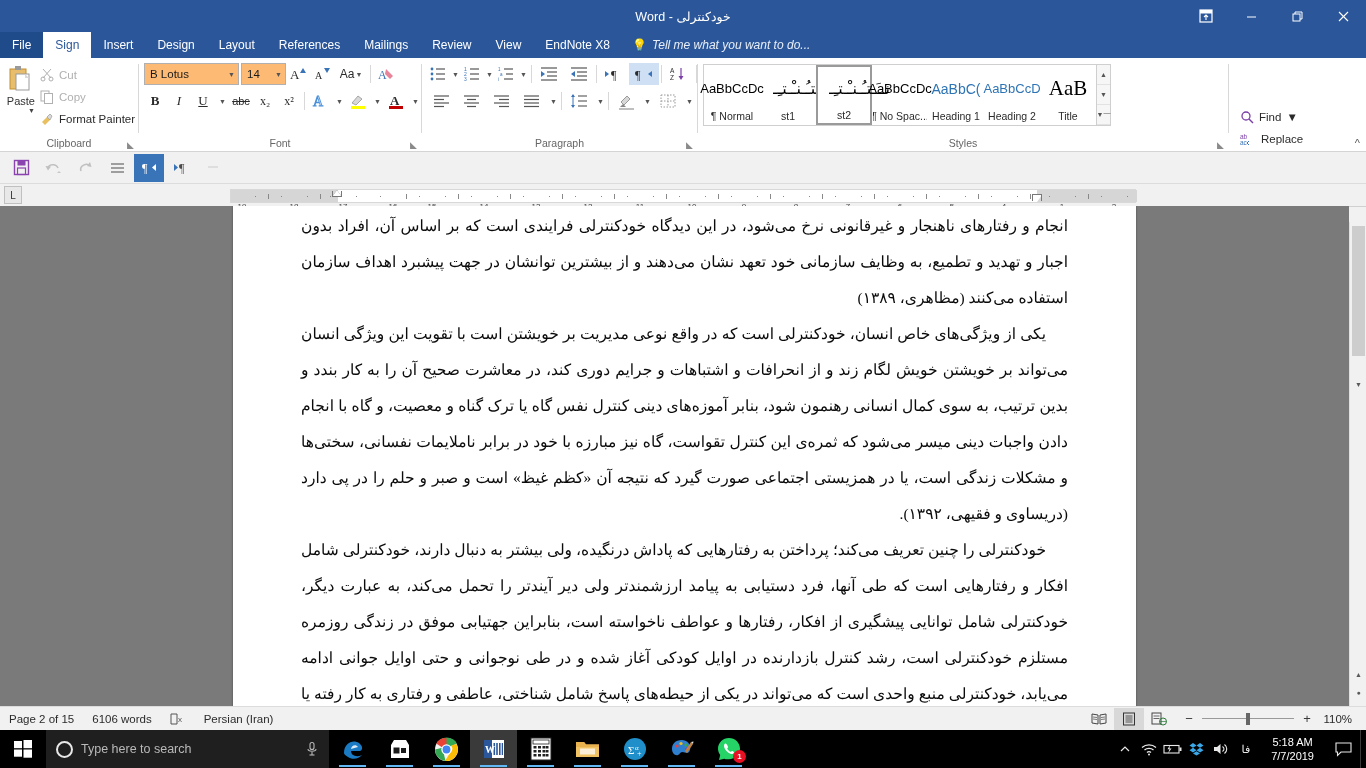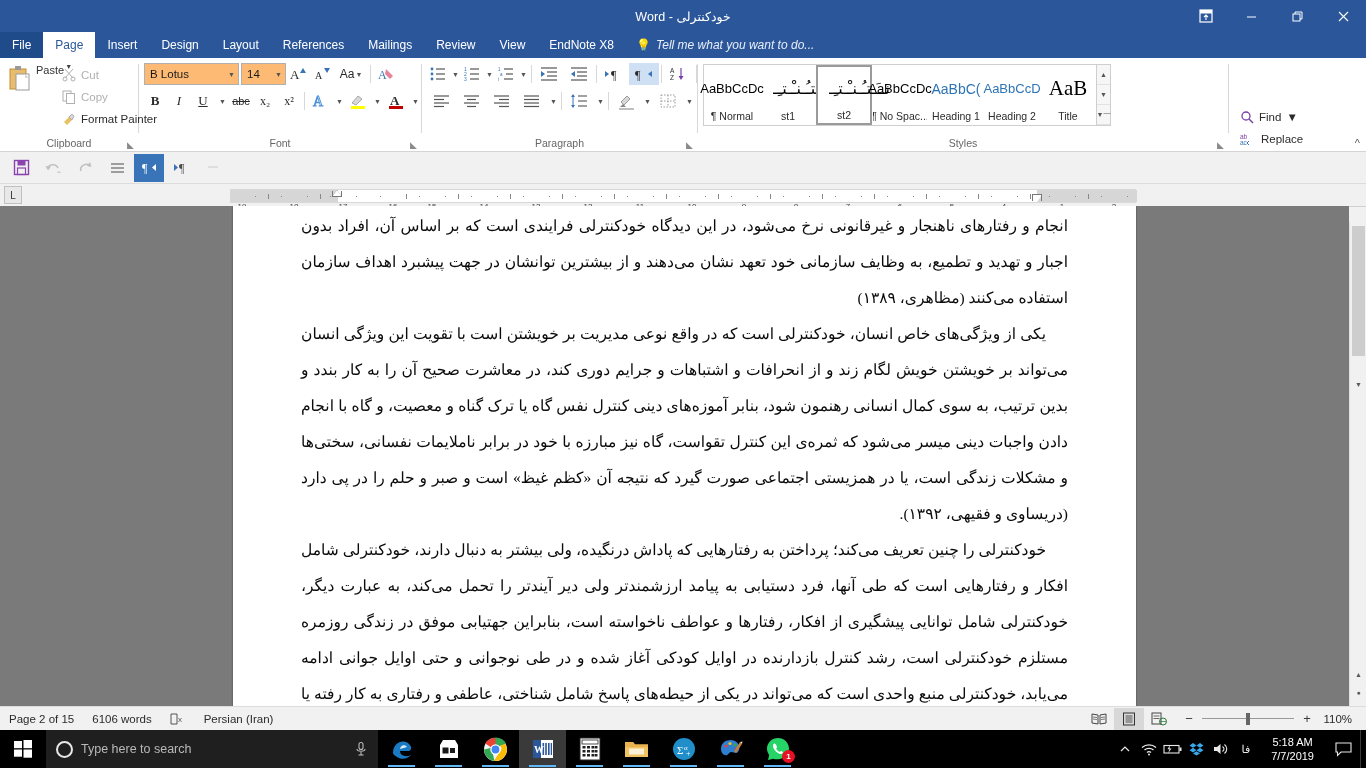--- a/index.html
+++ b/index.html
@@ -80,21 +80,21 @@
   }
   .rgroup-sep {
     width: 1px; background: #d8d8d8; margin: 6px 0 18px 0;
   }
   .dialog-launcher {
     position: absolute; right: 4px; bottom: 1px; font-size: 9px; color: #8a8a8a;
   }
 
   
   .paste-btn {
-    width: 52px; display: flex; flex-direction: row; align-items: flex-start;
+    width: 52px; display: flex; flex-direction: column; align-items: flex-end;
     padding-top: 2px; gap: 1px;
   }
   .paste-icon { width: 30px; height: 30px; position: relative; }
   .paste-label { font-size: 11px; color: #333; }
   .paste-caret { font-size: 7px; color: #444; line-height: 6px; }
   .clip-cmds { display: flex; flex-direction: column; padding-top: 2px; }
   .clip-cmd {
     display: flex; align-items: center; gap: 5px; height: 22px; padding: 0 5px;
     font-size: 11.5px; color: #b0b0b0; white-space: nowrap;
   }
@@ -273,21 +273,21 @@
 
   
   .taskbar {
     position: absolute; top: 730px; left: 0; width: 1366px; height: 38px;
     background: #000000; display: flex; align-items: center;
   }
   .start-btn {
     width: 46px; height: 38px; display: flex; align-items: center; justify-content: center;
   }
   .search-box {
-    width: 332px; height: 38px; background: #1f1f1f;
+    width: 283px; height: 38px; background: #1f1f1f;
     display: flex; align-items: center; gap: 8px; padding: 0 10px;
   }
   .search-text { color: #b9b9b9; font-size: 12.5px; flex: 1; }
   .cortana-ring {
     width: 17px; height: 17px; border: 2px solid #e8e8e8; border-radius: 50%;
   }
   .tb-apps { display: flex; align-items: center; height: 38px; }
   .tb-app {
     width: 47px; height: 38px; position: relative;
     display: flex; align-items: center; justify-content: center;
@@ -354,21 +354,21 @@
         <svg width="11" height="11" viewBox="0 0 11 11">
             <line x1="1" y1="1" x2="10" y2="10" stroke="#fff" stroke-width="1.1"></line>
             <line x1="10" y1="1" x2="1" y2="10" stroke="#fff" stroke-width="1.1"></line>
           </svg>
       </div>
     </div>
   </div>
 
   <div class="tabstrip">
     <div class="tab file">File</div>
-    <div class="tab active">Page</div>
+    <div class="tab active">Sign</div>
     <div class="tab">Insert</div>
     <div class="tab">Design</div>
     <div class="tab">Layout</div>
     <div class="tab">References</div>
     <div class="tab">Mailings</div>
     <div class="tab">Review</div>
     <div class="tab">View</div>
     <div class="tab">EndNote X8</div>
     <div class="tellme">
       <span class="bulb">💡</span>

